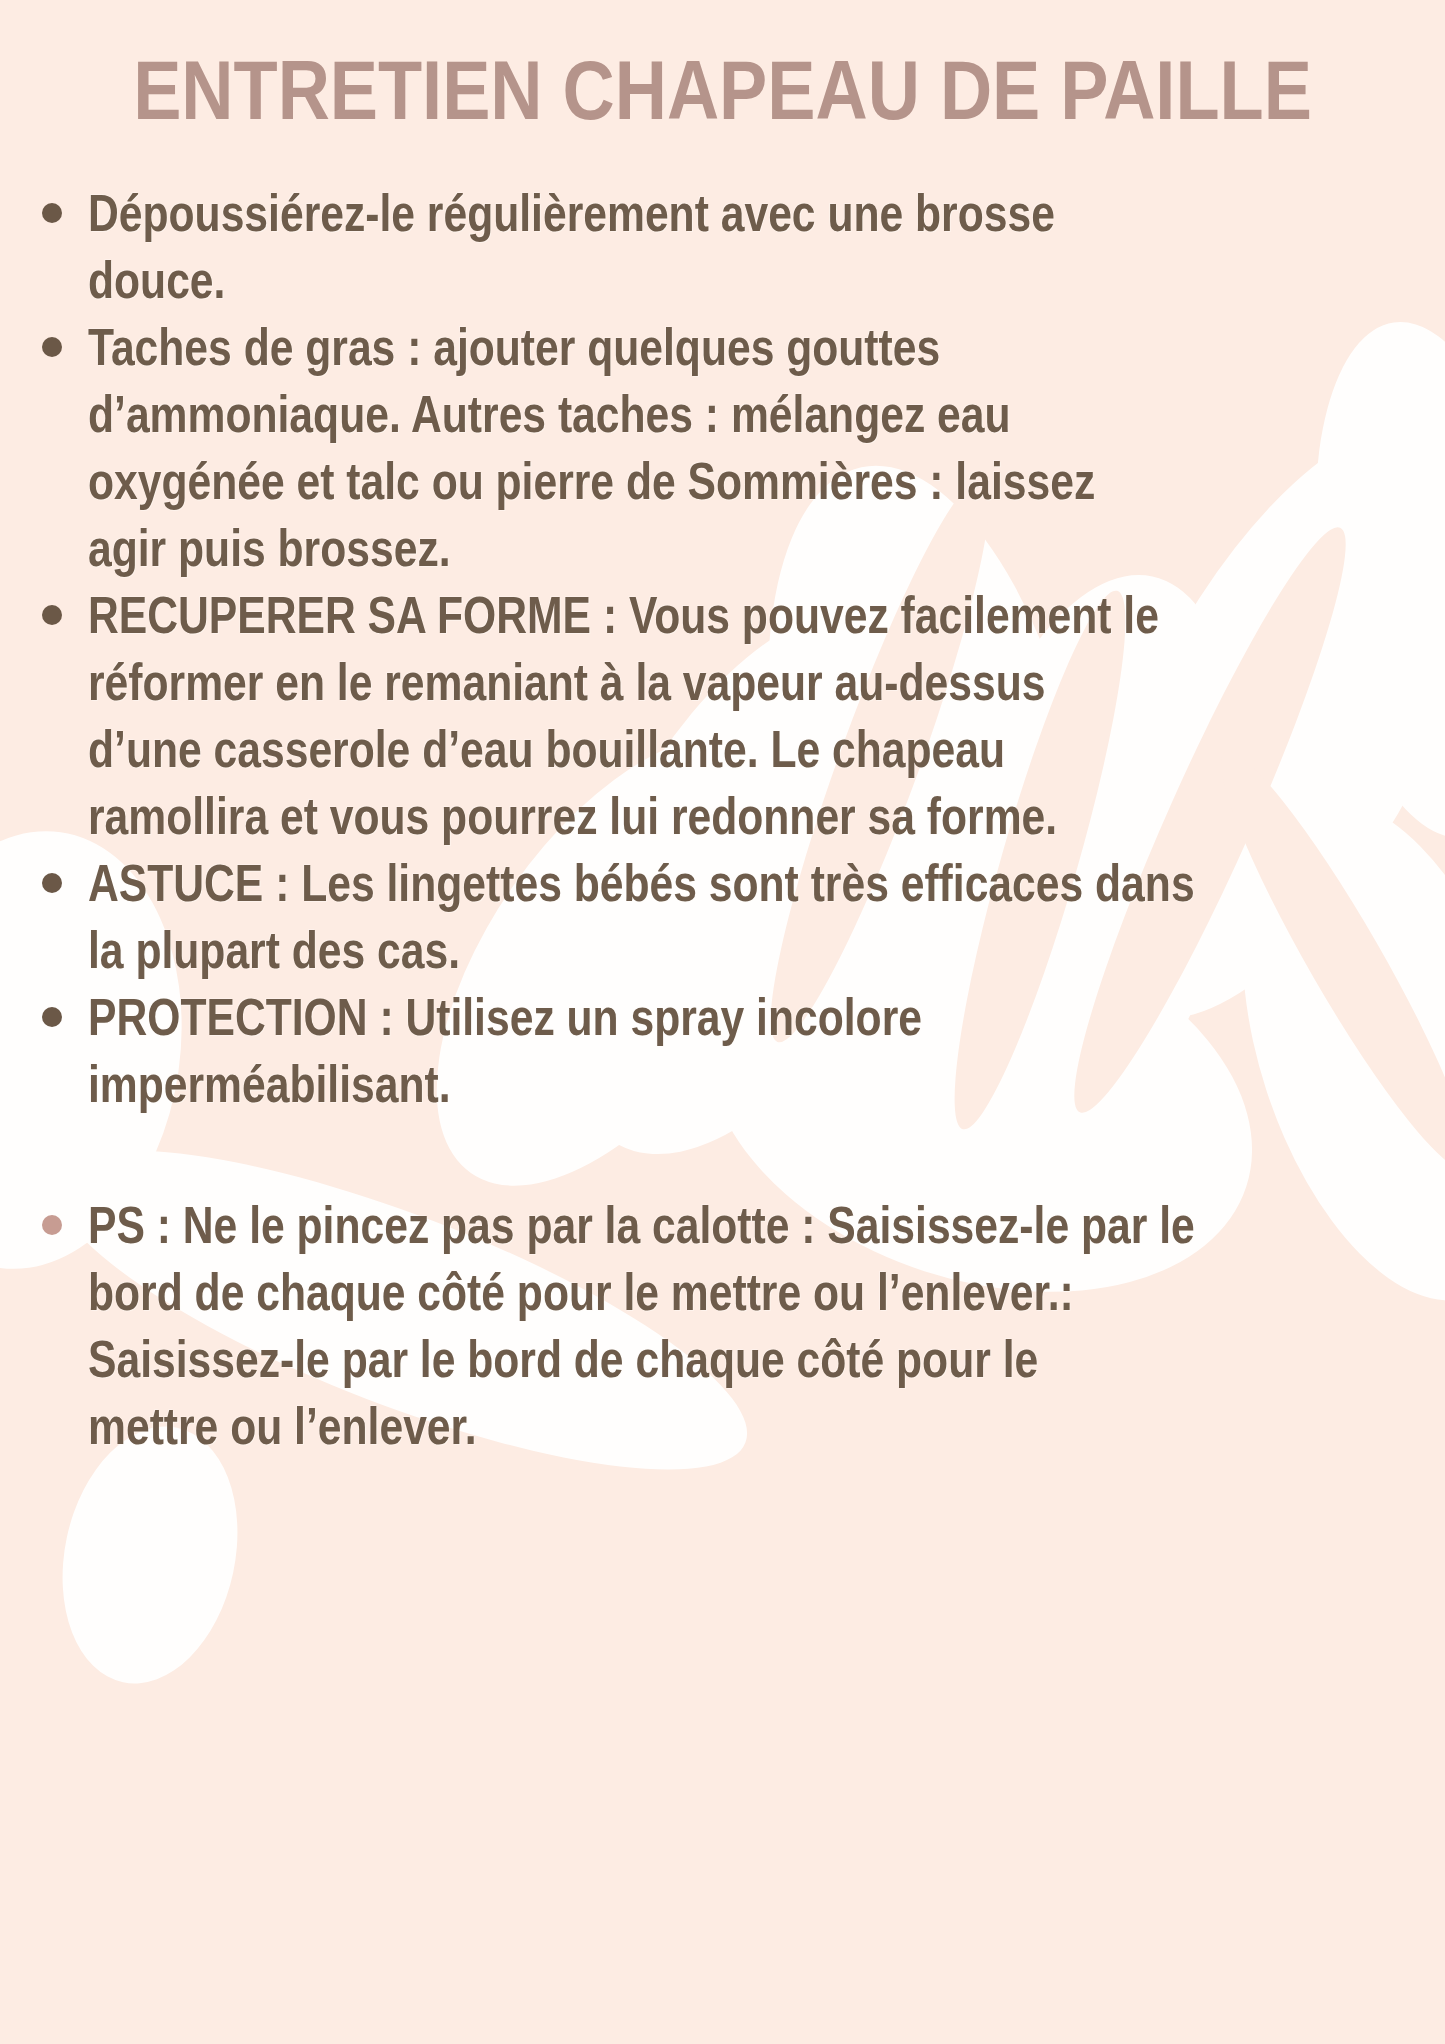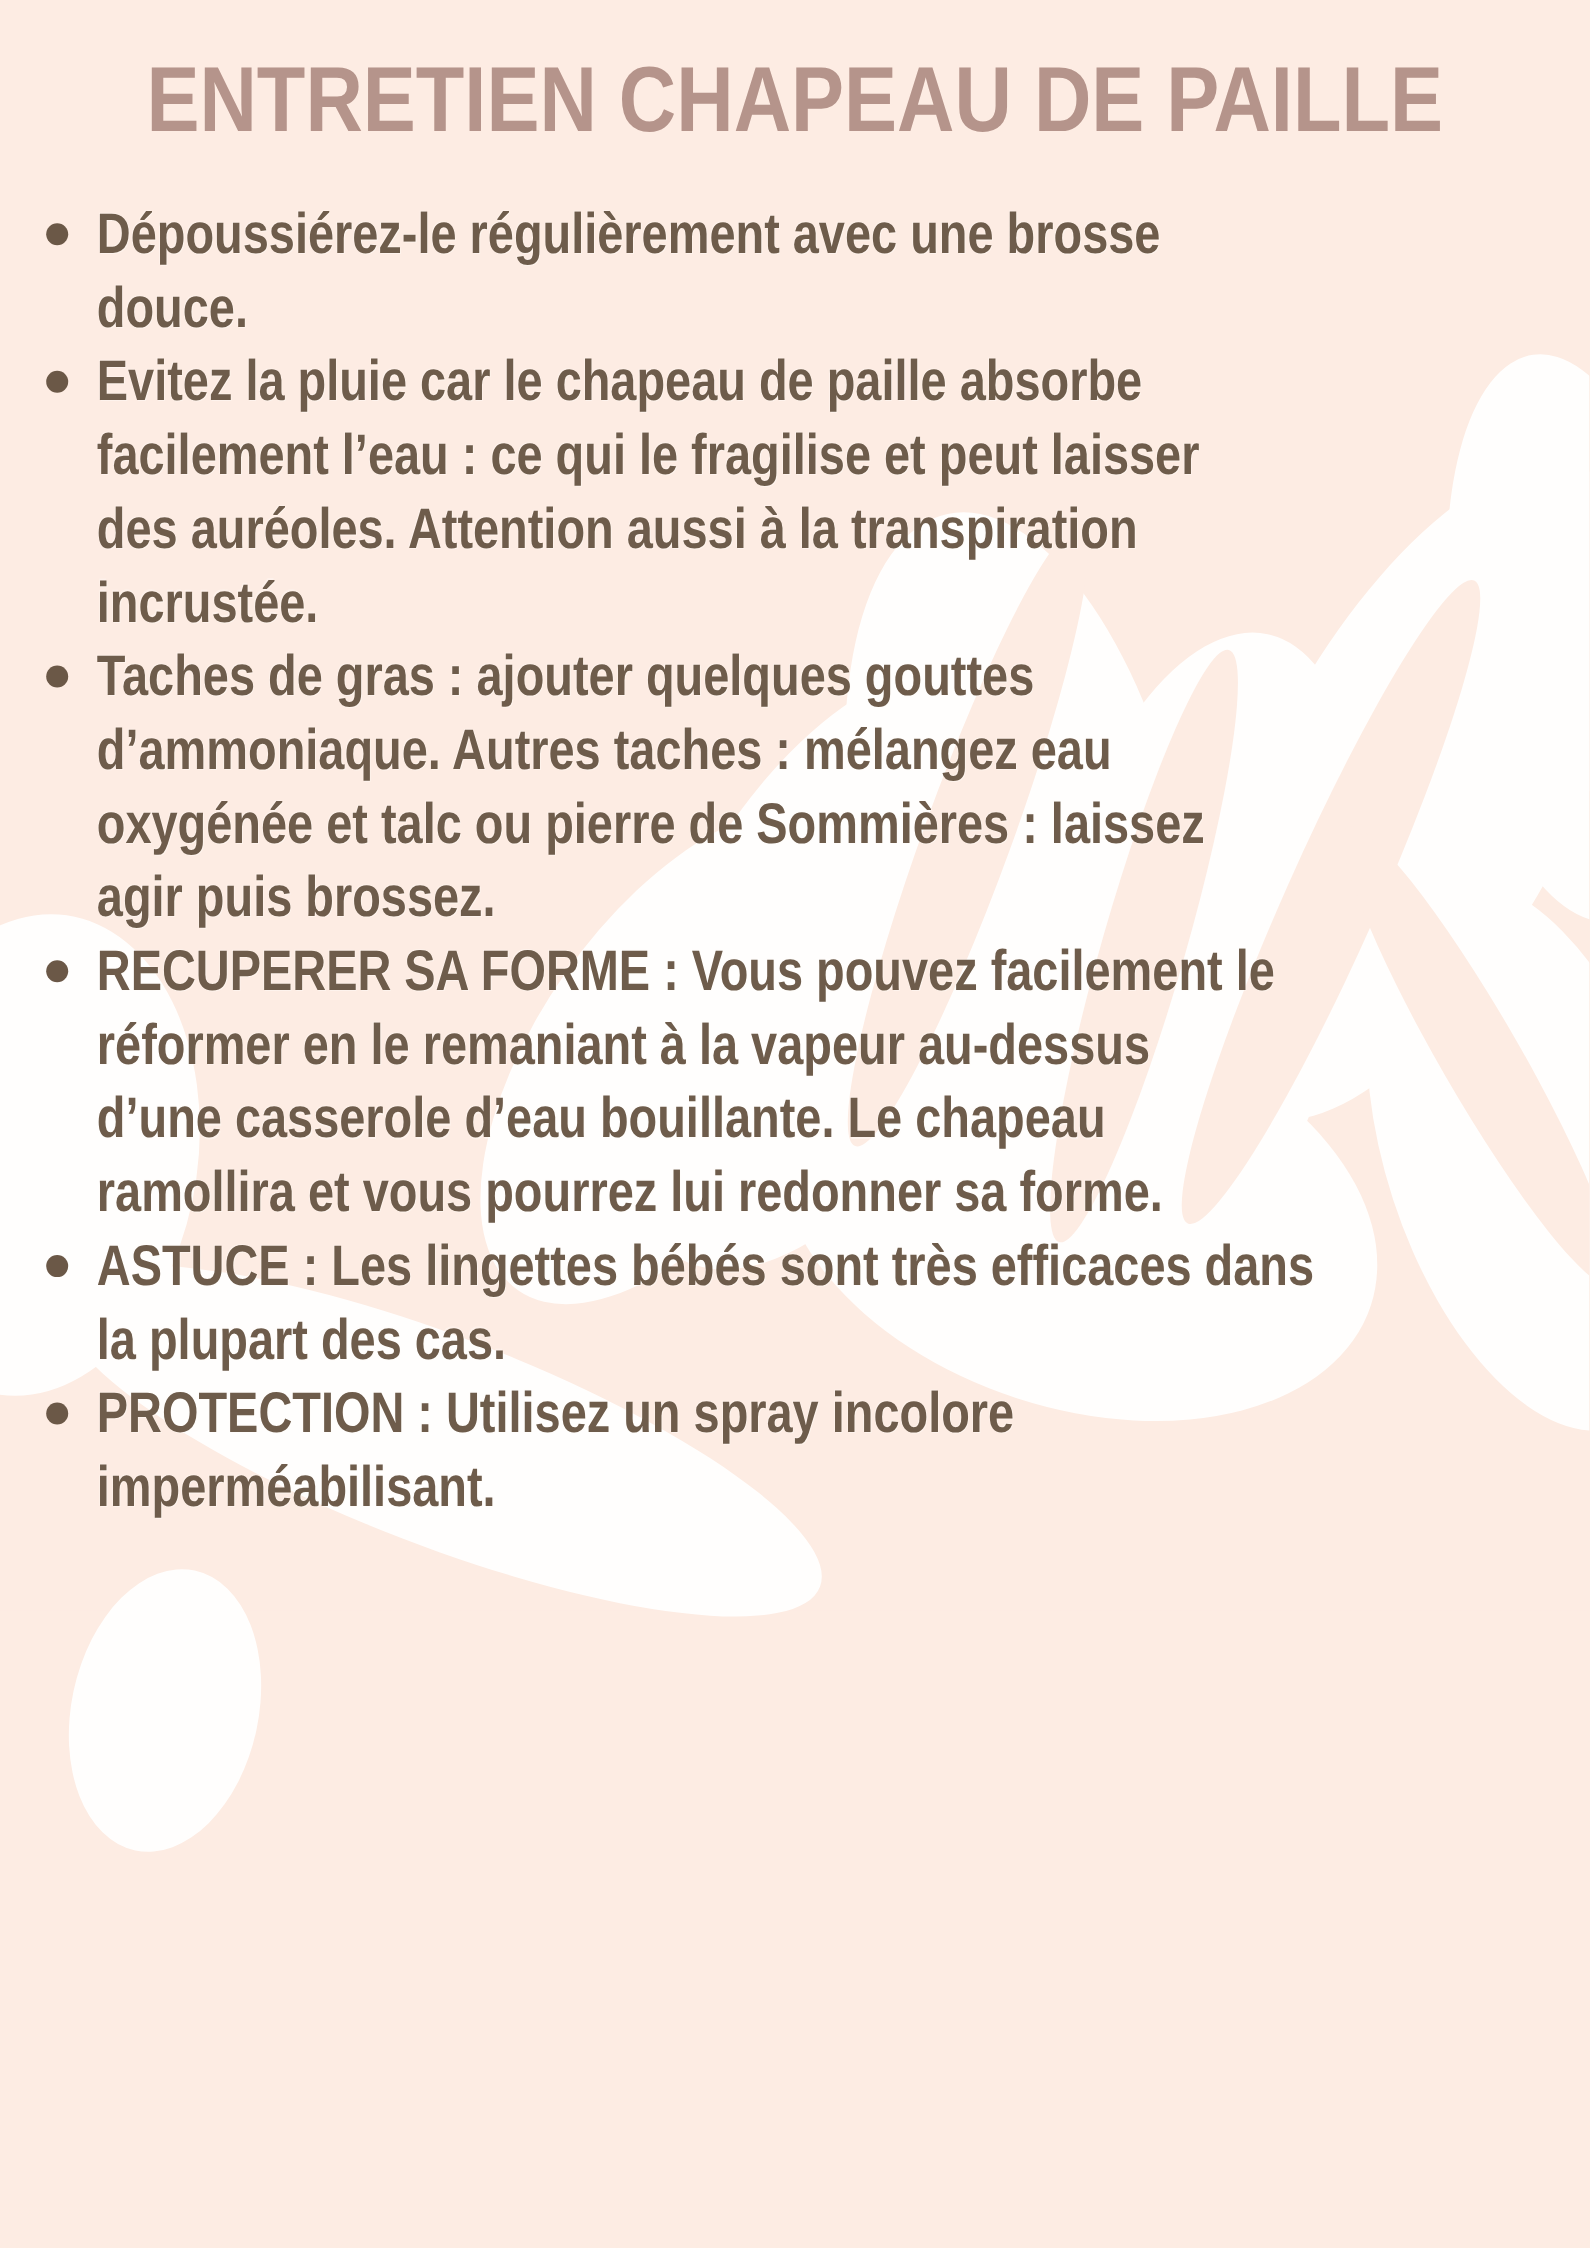--- a/index.html
+++ b/index.html
@@ -90,41 +90,41 @@
 
   <div class="content">
     <h1 class="title">ENTRETIEN CHAPEAU DE PAILLE</h1>
 
     <ul class="care-list" id="care-list">
         <li>
           <span class="line">Dépoussiérez-le régulièrement avec une brosse</span>
           <span class="line">douce.</span>
         </li>
         <li>
-          <span class="line">Evitez la pluie car le chapeau de paille absorbe</span>
-          <span class="line">facilement l’eau : ce qui le fragilise et peut laisser</span>
-          <span class="line">des auréoles. Attention aussi à la transpiration</span>
-          <span class="line">incrustée.</span>
-        </li>
-        <li>
           <span class="line">Taches de gras : ajouter quelques gouttes</span>
           <span class="line">d’ammoniaque. Autres taches : mélangez eau</span>
           <span class="line">oxygénée et talc ou pierre de Sommières : laissez</span>
           <span class="line">agir puis brossez.</span>
         </li>
         <li>
           <span class="line">RECUPERER SA FORME : Vous pouvez facilement le</span>
           <span class="line">réformer en le remaniant à la vapeur au-dessus</span>
           <span class="line">d’une casserole d’eau bouillante. Le chapeau</span>
           <span class="line">ramollira et vous pourrez lui redonner sa forme.</span>
         </li>
         <li>
           <span class="line">ASTUCE : Les lingettes bébés sont très efficaces dans</span>
           <span class="line">la plupart des cas.</span>
         </li>
         <li>
           <span class="line">PROTECTION : Utilisez un spray incolore</span>
           <span class="line">imperméabilisant.</span>
         </li>
+        <li class="ps">
+          <span class="line">PS : Ne le pincez pas par la calotte : Saisissez-le par le</span>
+          <span class="line">bord de chaque côté pour le mettre ou l’enlever.:</span>
+          <span class="line">Saisissez-le par le bord de chaque côté pour le</span>
+          <span class="line">mettre ou l’enlever.</span>
+        </li>
       </ul>
   </div>
 
 </div>
 
 </body></html>

